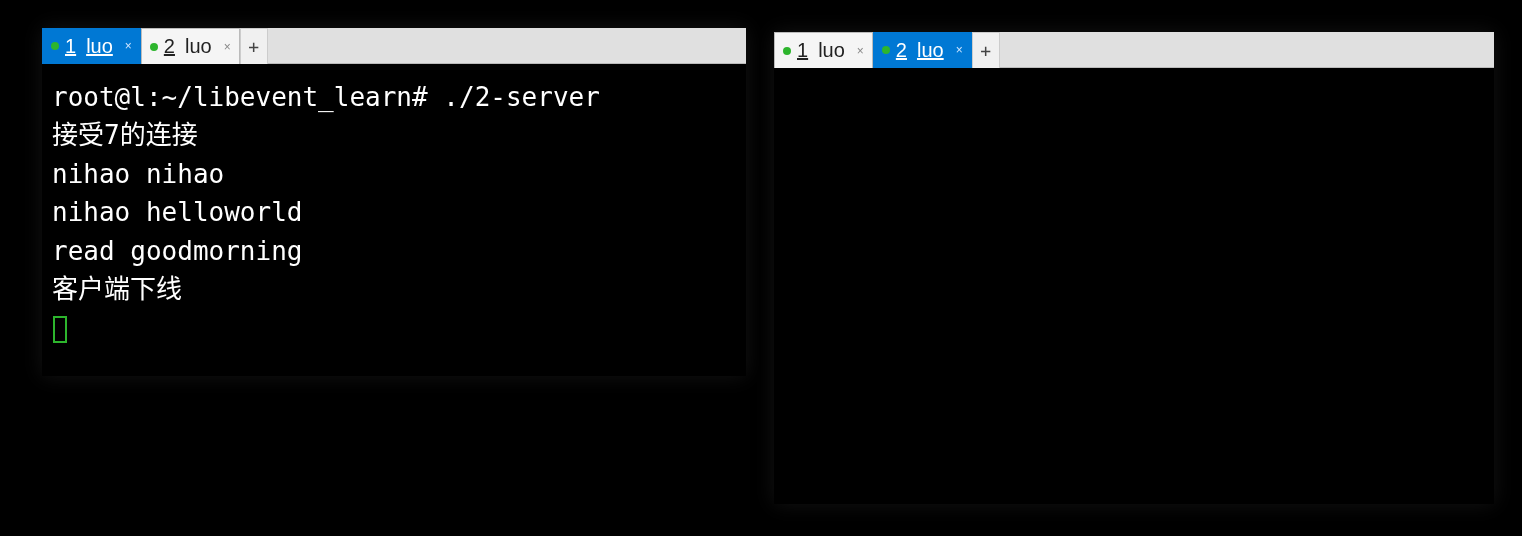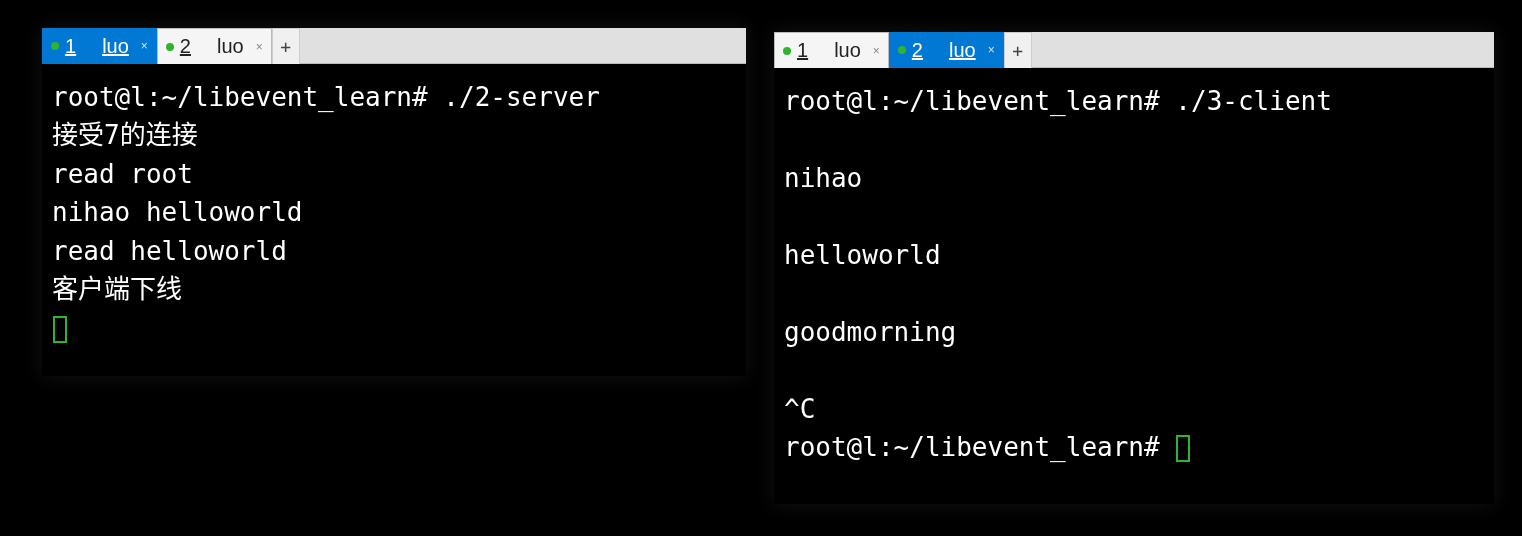--- a/index.html
+++ b/index.html
@@ -55,21 +55,21 @@
       color: #222;
     }
     .tab .dot {
       width: 8px;
       height: 8px;
       border-radius: 50%;
       background: #2db52d;
       display: inline-block;
     }
     .tab .label {
-      margin-left: 20px;
+      margin-left: 4px;
     }
     .tab.active .label { text-decoration: underline; }
     .tab .num { text-decoration: underline; }
     .tab .close-x {
       font-size: 12px;
       margin-left: 6px;
       color: #888;
     }
     .tab.active .close-x { color: #cfe6ff; }
     .new-tab {
@@ -122,23 +122,23 @@
       <span class="dot"></span>
       <span class="num">2</span>
       <span class="label">luo</span>
       <span class="close-x">×</span>
     </div>
     <div class="new-tab">+</div>
     <div class="tab-bar-rest"></div>
   </div>
   <div class="terminal-body"><span>root@l:~/libevent_learn# ./2-server</span>
 <span>接受7的连接</span>
-<span>read root</span>
+<span>nihao nihao</span>
 <span>nihao helloworld</span>
-<span>read helloworld</span>
+<span>read goodmorning</span>
 <span>客户端下线</span>
 <span class="cursor-block"></span></div>
 </div>
 
 <div class="terminal-window right-window">
   <div class="tab-bar">
     <div class="tab inactive">
       <span class="dot"></span>
       <span class="num">1</span>
       <span class="label">luo</span>
@@ -146,23 +146,13 @@
     </div>
     <div class="tab active">
       <span class="dot"></span>
       <span class="num">2</span>
       <span class="label">luo</span>
       <span class="close-x">×</span>
     </div>
     <div class="new-tab">+</div>
     <div class="tab-bar-rest"></div>
   </div>
-  <div class="terminal-body"><span>root@l:~/libevent_learn# ./3-client</span>
-<span></span>
-<span>nihao</span>
-<span></span>
-<span>helloworld</span>
-<span></span>
-<span>goodmorning</span>
-<span></span>
-<span>^C</span>
-<span>root@l:~/libevent_learn# </span><span class="cursor-block"></span></div>
 </div>
 
 </body></html>

